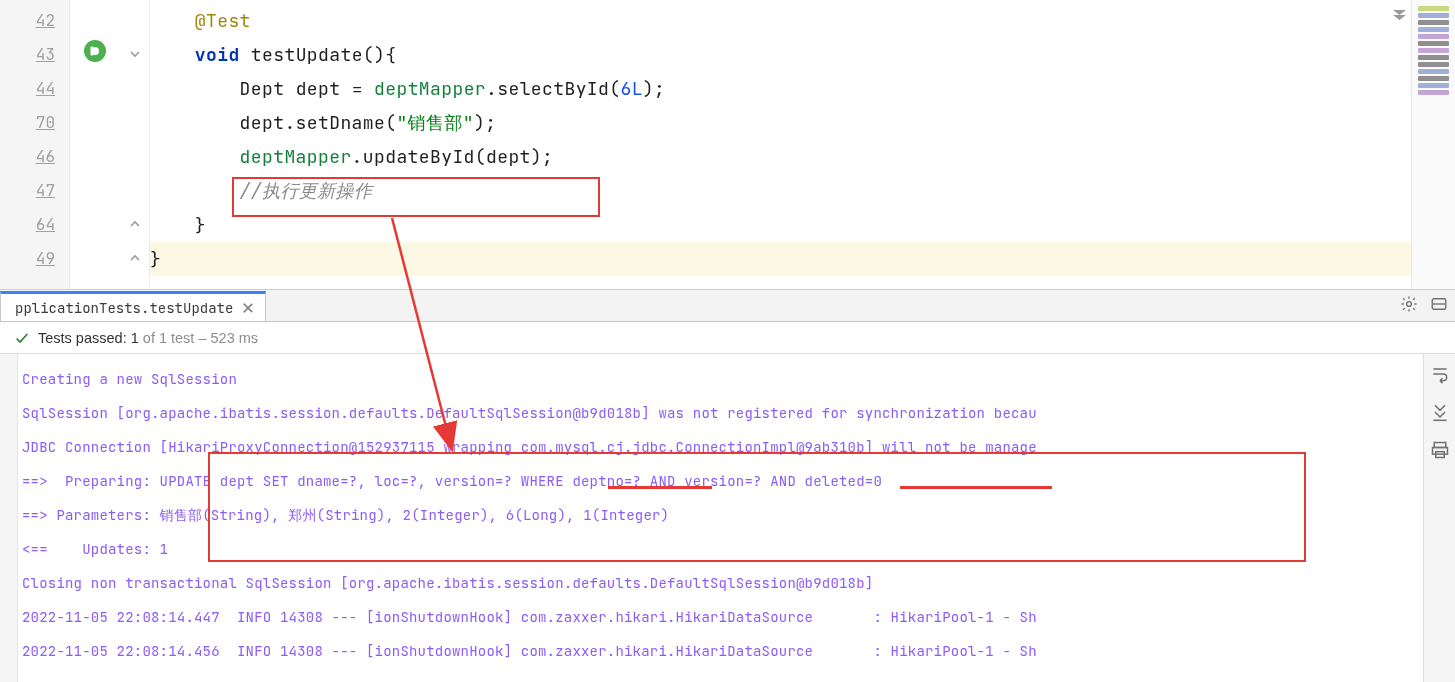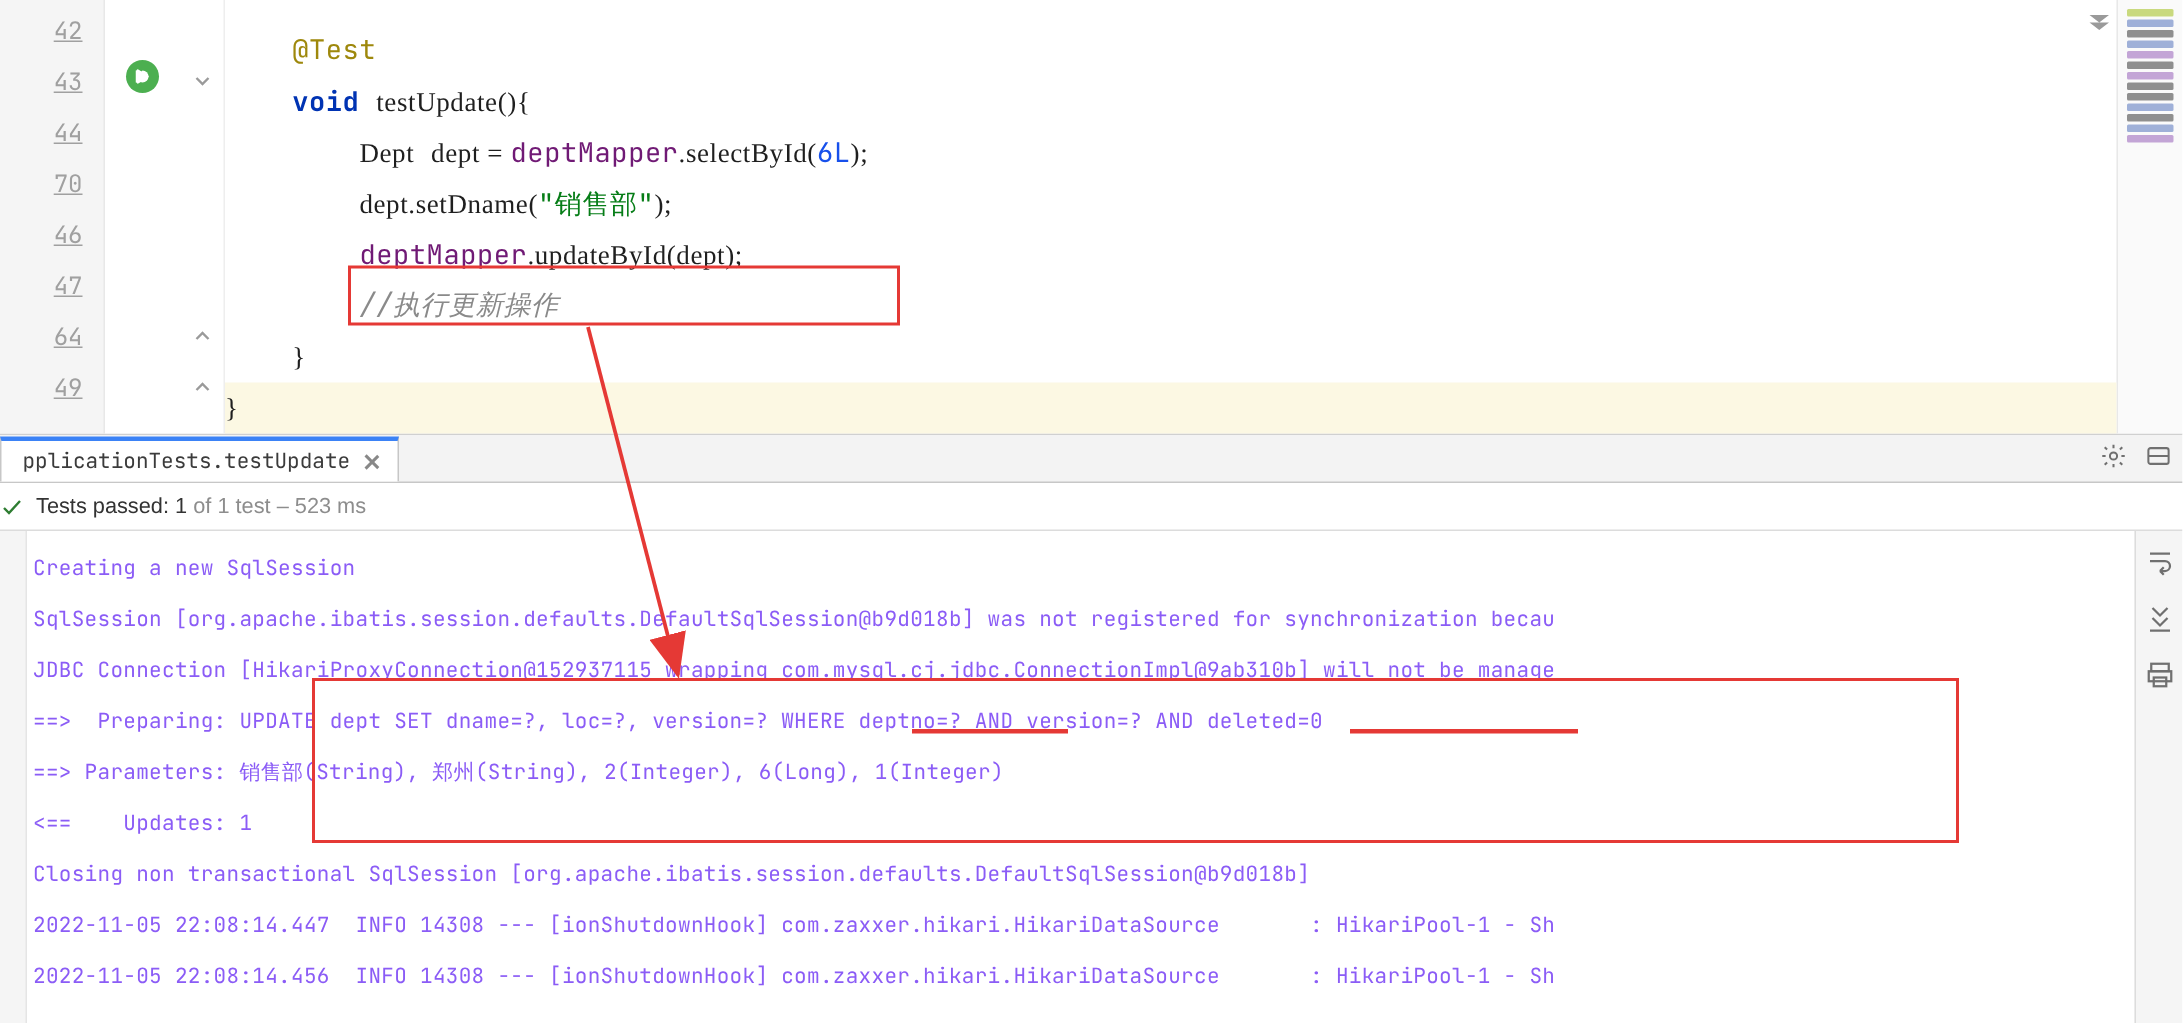--- a/index.html
+++ b/index.html
@@ -8,30 +8,30 @@
   
   .editor      { position:relative; display:flex; height:290px; border-bottom:1px solid #d0d0d0; }
   .gutter      { width:70px; background:#f5f5f5; text-align:right; color:#a0a0a0; padding-top:4px; user-select:none; border-right:1px solid #e8e8e8;}
   .gutter div  { height:34px; line-height:34px; padding-right:14px; font-size:16px;text-decoration:underline;}
   .run-col     { width:52px; background:#fff; position:relative; }
   .run-icon    { position:absolute; top:40px; left:14px; width:22px; height:22px; border-radius:50%; background:#4caf50; display:flex; align-items:center; justify-content:center;}
   .run-icon svg{ width:12px; height:12px; fill:#fff; }
   .fold-col    { width:28px; background:#fff; position:relative; border-right:1px solid #eee;}
   .fold-mark   { position:absolute; left:7px; width:12px; height:12px; }
   .fold-mark svg{width:12px;height:12px;stroke:#9a9a9a;fill:none;stroke-width:1.6;}
-  .code        { flex:1; padding-top:17px; position:relative; }
+  .code        { flex:1; padding-top:4px; position:relative; }
   .code-line   { height:34px; line-height:34px; white-space:pre; font-size:18px; letter-spacing:.4px;}
   .hl-line     { background:#fcf8e3; }
   .tok-ann     { color:#9e880c; }
   .tok-kw      { color:#0033b3; font-weight:600;}
-  .tok-id      { color:#701a75; }
+  .tok-id      { color:#15803d; }
   .tok-num     { color:#1750eb; }
   .tok-str     { color:#067d17; }
   .tok-cmt     { color:#8a8a8a; font-style:italic;}
-  .tok-plain   { color:#1f1f1f;font-family:Liberation Serif, serif; }
+  .tok-plain   { color:#1f1f1f; }
 
   .red-box-code{ position:absolute; border:2px solid #e53935; pointer-events:none; }
 
   
   .minimap     { width:44px; background:#fafafa; border-left:1px solid #e8e8e8; padding:4px 4px; }
   .minimap .blk{ height:5px; margin:2px 2px; border-radius:1px; }
 
   .collapse-v  { position:absolute; right:48px; top:4px; width:15px; height:11px; }
   .collapse-v svg{width:15px;height:11px;fill:#9a9a9a;}
 
@@ -40,21 +40,21 @@
   .tab         { height:30px; padding:0 10px 0 14px; background:#fff; border:1px solid #c7c7c7; border-bottom:none; border-top:3px solid #3b82f6; display:flex; align-items:center; font-size:14px; color:#3b3b3b; gap:8px;}
   .tab .close  { width:14px;height:14px; position:relative; cursor:pointer;}
   .tab .close::before,.tab .close::after{content:"";position:absolute;left:6px;top:1px;width:1.6px;height:12px;background:#888;}
   .tab .close::before{transform:rotate(45deg);}
   .tab .close::after {transform:rotate(-45deg);}
   .right-icons { position:absolute; right:6px; top:4px; display:flex; gap:10px; }
   .right-icons .ico{ width:20px; height:20px; display:flex; align-items:center; justify-content:center; cursor:pointer;}
   .right-icons svg{ width:18px;height:18px; stroke:#707070; fill:none; stroke-width:1.8;}
 
   
-  .status      { height:32px; display:flex; align-items:center; gap:8px; font-size:14.5px; color:#333; border-bottom:1px solid #dcdcdc; font-family:"Segoe UI",Arial,sans-serif;}
+  .status      { height:32px; display:flex; align-items:center; padding-left:14px; gap:8px; font-size:14.5px; color:#333; border-bottom:1px solid #dcdcdc; font-family:"Segoe UI",Arial,sans-serif;}
   .status .chk { width:16px;height:16px; }
   .status .chk svg{width:16px;height:16px;stroke:#2e7d32;fill:none;stroke-width:2.4;}
   .status em   { font-style:normal; color:#8d8d8d; }
 
   
   .console-wrap{ position:relative; height:328px; display:flex;}
   .console-gut { width:18px; background:#f5f5f5; border-right:1px solid #e5e5e5;}
   .console     { flex:1; padding:8px 0 0 4px; font-size:14px; line-height:34px; color:#8b5cf6; white-space:pre; overflow:hidden; letter-spacing:.2px;}
   .red-box-con { position:absolute; border:2px solid #e53935; pointer-events:none; }
   .underline   { position:absolute; height:3px; background:#e53935; }

